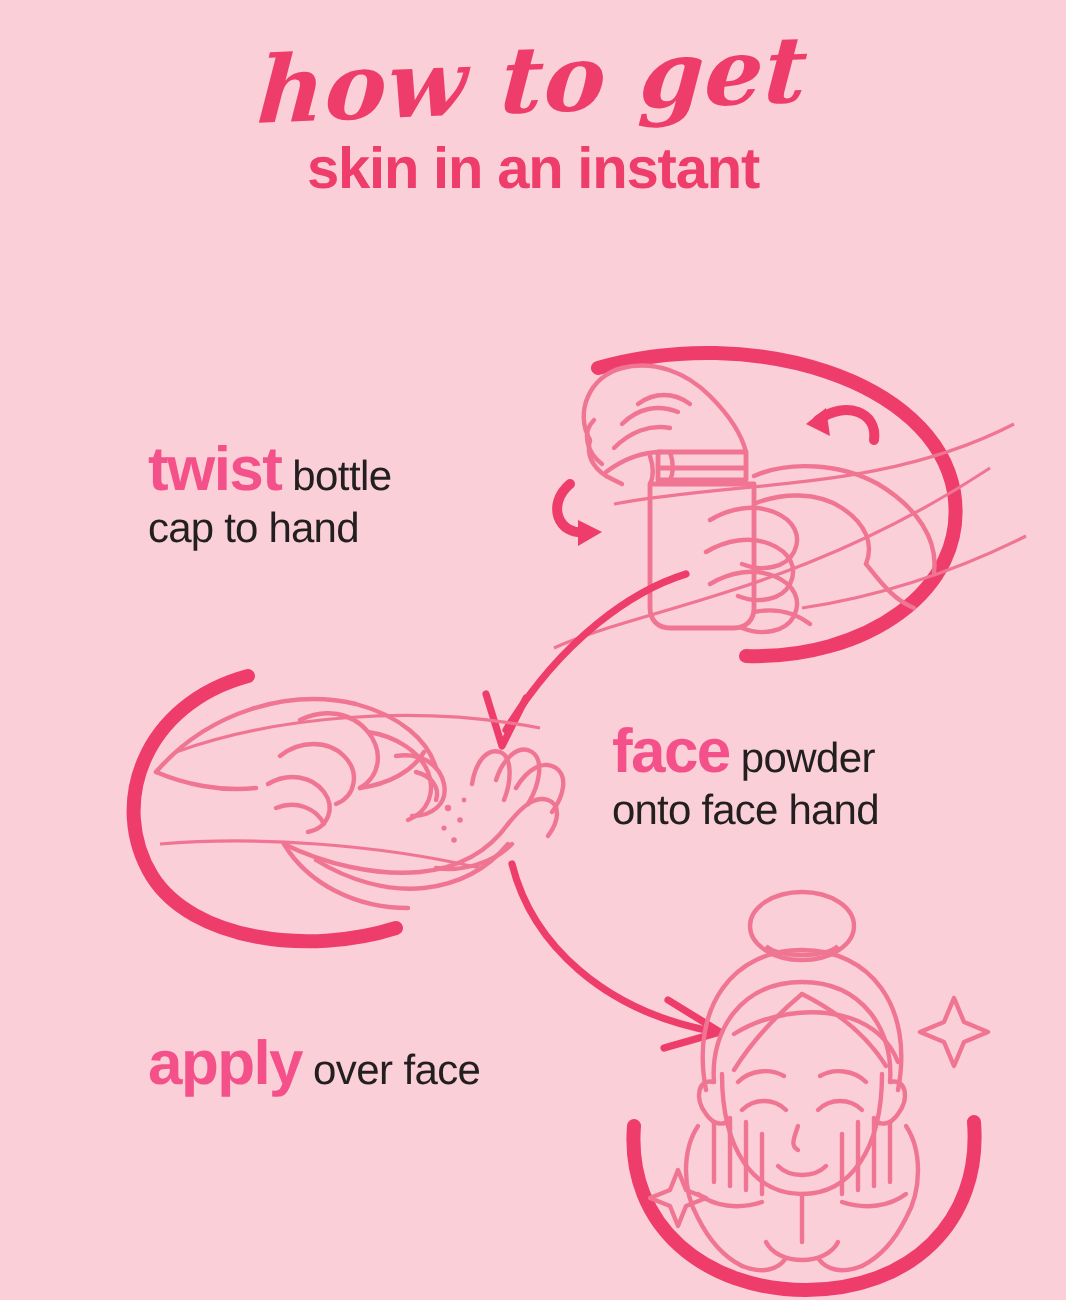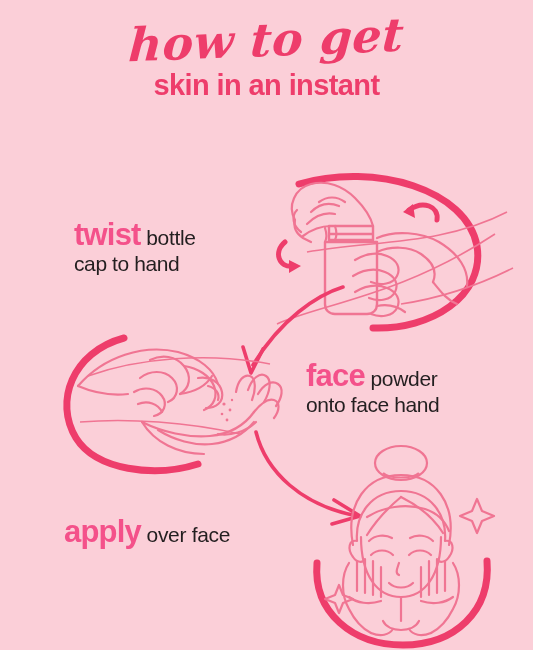--- a/index.html
+++ b/index.html
@@ -85,21 +85,21 @@
   }
   .step-tail {
     font-size: 21px;
     font-weight: 500;
     color: #231f20;
     letter-spacing: -0.3px;
   }
 
   #step-1-text { left: 74px; top: 222px; }
   #step-2-text { left: 306px; top: 363px; }
-  #step-3-text { left: 64px; top: 519px; }
+  #step-3-text { left: 74px; top: 519px; }
 
   
   .illus { position: absolute; }
   #illus-twist { left: 281px; top: 176px; width: 252px; height: 160px; }
   #illus-pour  { left: 58px;  top: 330px; width: 240px; height: 145px; }
   #illus-apply { left: 305px; top: 445px; width: 228px; height: 205px; }
 
   .arrow-wrap { position: absolute; }
   #arrow-1 { left: 225px; top: 285px; width: 130px; height: 100px; }
   #arrow-2 { left: 248px; top: 428px; width: 145px; height: 115px; }

